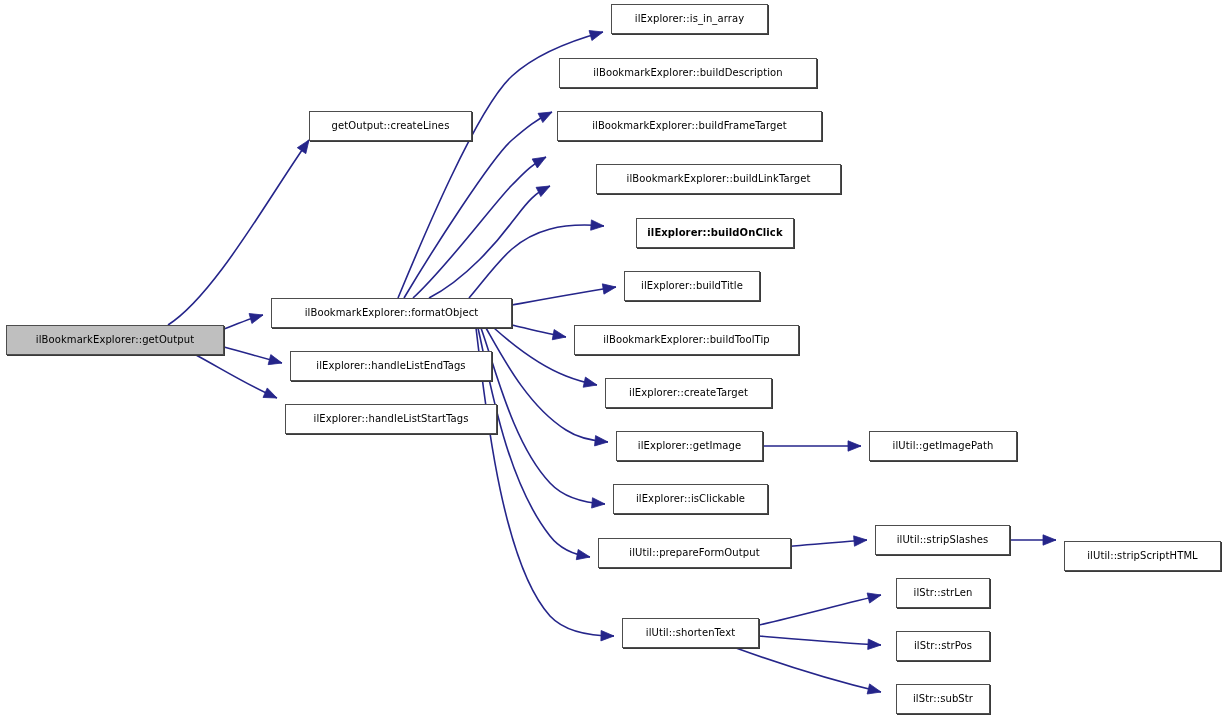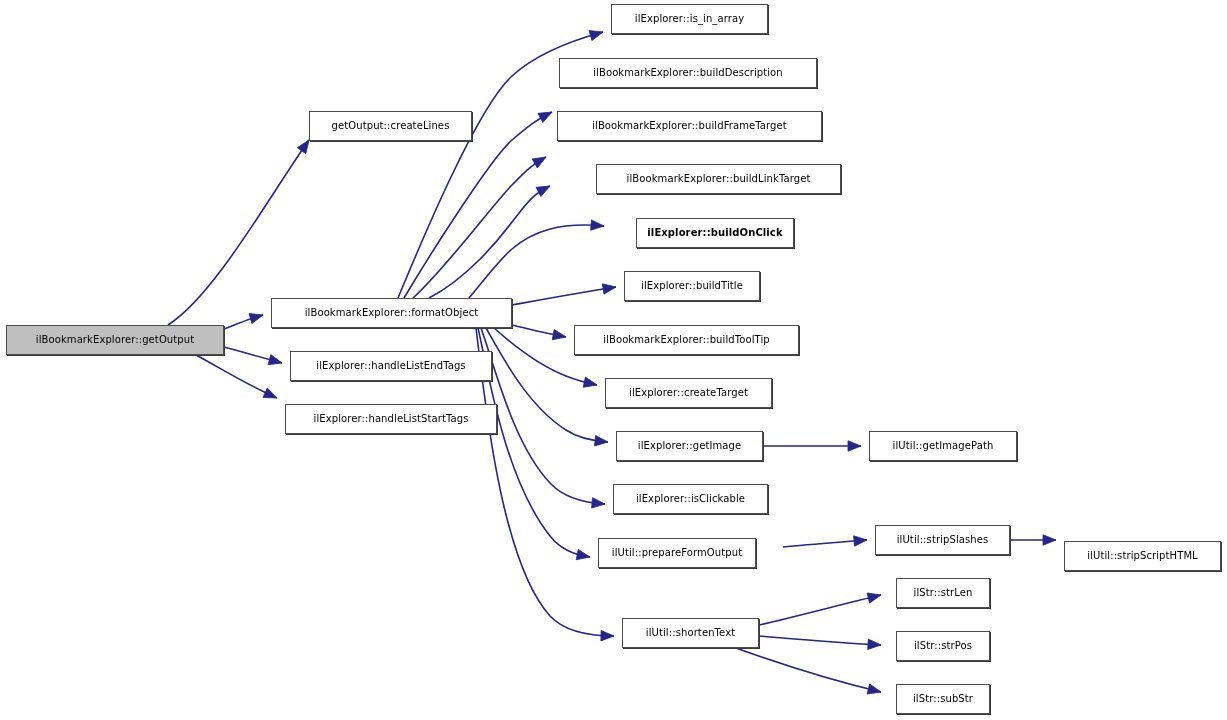--- a/index.html
+++ b/index.html
@@ -188,21 +188,21 @@
       </div>
       <div class="node-box" style="left: 605px; top: 378px; width: 167px; height: 30px;">
         <span class="node-label">ilExplorer::createTarget</span>
       </div>
       <div class="node-box" style="left: 616px; top: 431px; width: 147px; height: 30px;">
         <span class="node-label">ilExplorer::getImage</span>
       </div>
       <div class="node-box" style="left: 613px; top: 484px; width: 155px; height: 30px;">
         <span class="node-label">ilExplorer::isClickable</span>
       </div>
-      <div class="node-box" style="left: 598px; top: 538px; width: 158px; height: 30px;">
+      <div class="node-box" style="left: 598px; top: 538px; width: 193px; height: 30px;">
         <span class="node-label">ilUtil::prepareFormOutput</span>
       </div>
       <div class="node-box" style="left: 622px; top: 618px; width: 137px; height: 30px;">
         <span class="node-label">ilUtil::shortenText</span>
       </div>
       <div class="node-box" style="left: 869px; top: 431px; width: 148px; height: 30px; text-align: right;">
         <span class="node-label">ilUtil::getImagePath</span>
       </div>
       <div class="node-box" style="left: 875px; top: 525px; width: 135px; height: 30px;">
         <span class="node-label">ilUtil::stripSlashes</span>

